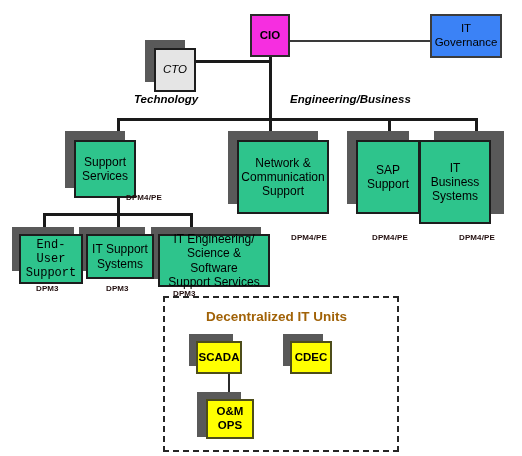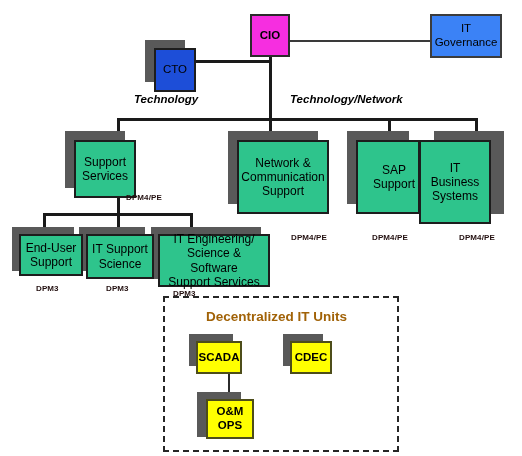--- a/index.html
+++ b/index.html
@@ -52,23 +52,24 @@
     z-index: 3;
   }
 
   .green {
     background: #2ec48c;
     border: 2px solid #1d1d1d;
     font-size: 12px;
     font-weight: 400;
   }
   .blue {
-    background: #1d4ed8;
+    background: #e5e5e5;
     border: 2px solid #1d1d1d;
     font-size: 11.5px;
+    font-style: italic;
   }
   .magenta {
     background: #f62ee0;
     border: 2px solid #2b2b2b;
     font-size: 11.5px;
     font-weight: 700;
   }
   .gray {
     background: #3b82f6;
     border: 2px solid #3c3c3c;
@@ -152,62 +153,62 @@
     <span class="txt">IT
 Governance</span>
   </div>
 
   <div class="shadow" style="left:145px; top:40px; width:40px; height:42px;"></div>
   <div class="node blue" style="left:154px; top:48px; width:42px; height:44px;">
     <span class="txt">CTO</span>
   </div>
 
   <div class="caption" style="left:134px; top:93px;">Technology</div>
-  <div class="caption" style="left:290px; top:93px;">Technology/Network</div>
+  <div class="caption" style="left:290px; top:93px;">Engineering/Business</div>
 
   <div class="shadow" style="left:65px; top:131px; width:60px; height:57px;"></div>
   <div class="node green" style="left:74px; top:140px; width:62px; height:58px;">
     <span class="txt">Support
 Services</span>
   </div>
   <div class="grade" style="left:126px; top:193px;">DPM4/PE</div>
 
   <div class="shadow" style="left:228px; top:131px; width:90px; height:73px;"></div>
   <div class="node green" style="left:237px; top:140px; width:92px; height:74px;">
     <span class="txt">Network &amp;
 Communication
 Support</span>
   </div>
   <div class="grade" style="left:291px; top:233px;">DPM4/PE</div>
 
   <div class="shadow" style="left:347px; top:131px; width:62px; height:73px;"></div>
-  <div class="node green" style="left:356px; top:140px; width:64px; height:74px;justify-content:flex-end;">
+  <div class="node green" style="left:356px; top:140px; width:64px; height:74px;">
     <span class="txt">SAP
 Support</span>
   </div>
   <div class="grade" style="left:372px; top:233px;">DPM4/PE</div>
 
   <div class="shadow" style="left:434px; top:131px; width:70px; height:83px;"></div>
   <div class="node green" style="left:419px; top:140px; width:72px; height:84px;">
     <span class="txt">IT Business
 Systems</span>
   </div>
   <div class="grade" style="left:459px; top:233px;">DPM4/PE</div>
 
   <div class="shadow" style="left:12px; top:227px; width:62px; height:44px;"></div>
-  <div class="node green" style="left:19px; top:234px; width:64px; height:42px;">
+  <div class="node green" style="left:19px; top:234px; width:64px; height:50px;font-family:Liberation Mono, monospace;">
     <span class="txt">End-User
 Support</span>
   </div>
   <div class="grade" style="left:36px; top:284px;">DPM3</div>
 
   <div class="shadow" style="left:79px; top:227px; width:66px; height:44px;"></div>
   <div class="node green" style="left:86px; top:234px; width:68px; height:45px;">
     <span class="txt">IT Support
-Science</span>
+Systems</span>
   </div>
   <div class="grade" style="left:106px; top:284px;">DPM3</div>
 
   <div class="shadow" style="left:151px; top:227px; width:110px; height:52px;"></div>
   <div class="node green" style="left:158px; top:234px; width:112px; height:53px;">
     <span class="txt">IT Engineering/
 Science &amp; Software
 Support Services</span>
   </div>
   <div class="grade" style="left:173px; top:289px;">DPM3</div>

